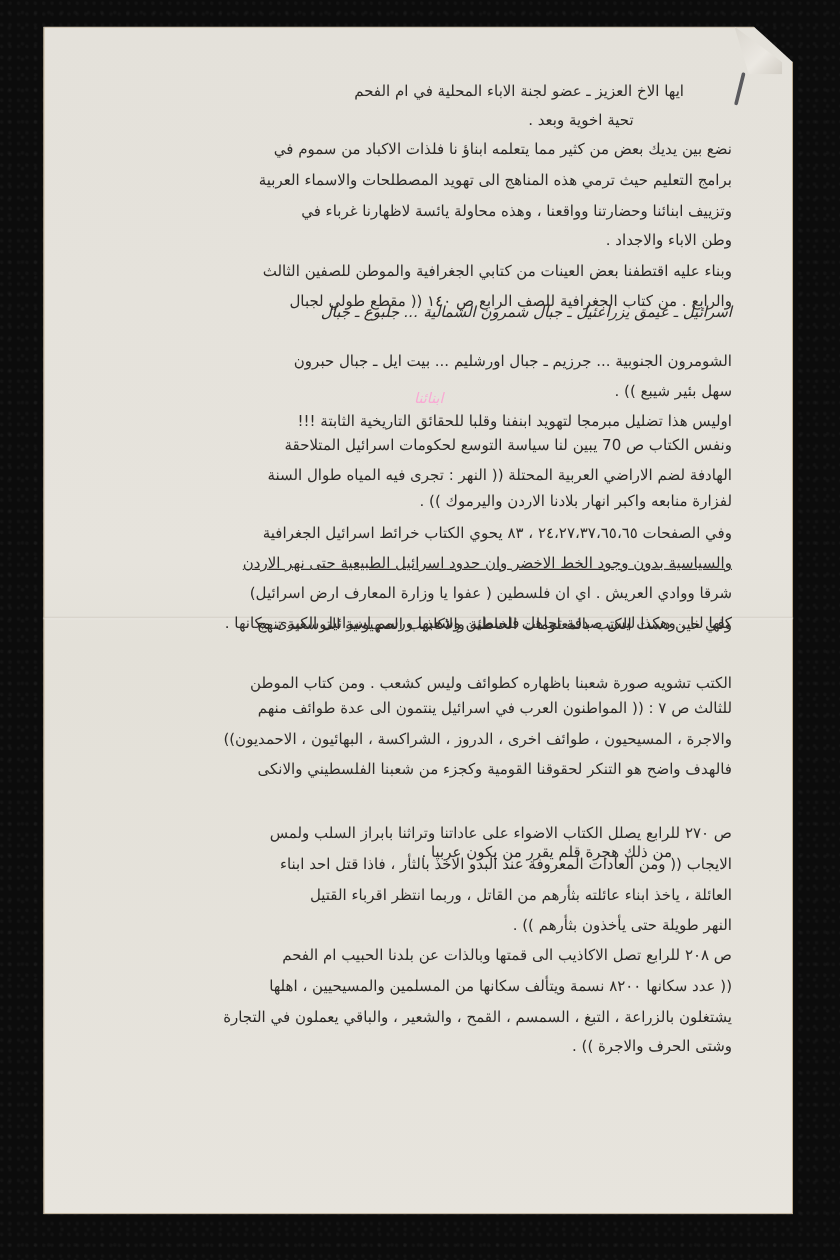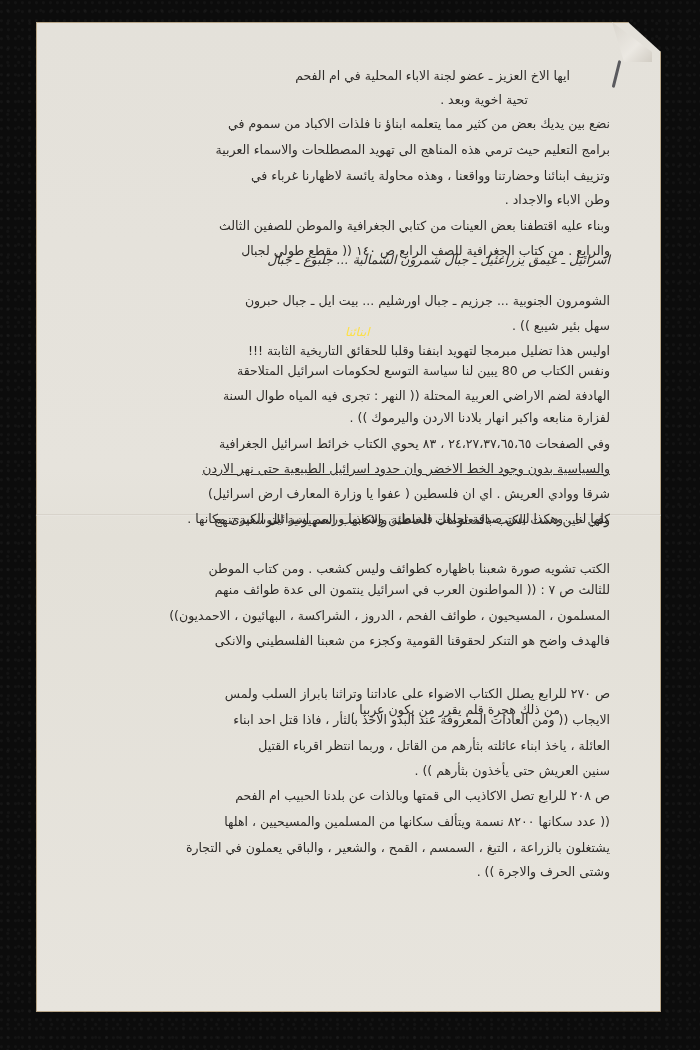--- a/index.html
+++ b/index.html
@@ -73,21 +73,21 @@
   }
   .line {
     position: absolute;
     right: 0;
     white-space: nowrap;
     direction: rtl;
     text-align: right;
   }
   .handwritten {
     position: absolute;
-    color: #fde047;
+    color: #f9a8d4;
     font-family: Liberation Mono, monospace;
     font-size: 12px;
     font-style: italic;
     direction: rtl;
   }
 </style>
 </head>
 <body>
 
 <div class="backdrop"></div>
@@ -107,37 +107,37 @@
 
   <div class="line" style="top:158px;">وبناء عليه اقتطفنا بعض العينات من كتابي الجغرافية والموطن للصفين الثالث</div>
   <div class="line" style="top:183px;">والرابع . من كتاب الجغرافية للصف الرابع ص ١٤٠ (( مقطع طولي لجبال</div>
   <div class="line" style="top:192px;font-style:italic;">اسرائيل ـ عيمق يزراعئيل ـ جبال شمرون الشمالية ... جلبوع ـ جبال</div>
   <div class="line" style="top:233px;">الشومرون الجنوبية ... جرزيم ـ جبال اورشليم ... بيت ايل ـ جبال حبرون</div>
   <div class="line" style="top:258px;">سهل بئير شيبع )) .</div>
 
   <div class="handwritten" style="top:265px; left:255px;">ابنائنا</div>
 
   <div class="line" style="top:283px;">اوليس هذا تضليل مبرمجا لتهويد ابنفنا وقلبا للحقائق التاريخية الثابتة !!!</div>
-  <div class="line" style="top:303px;">ونفس الكتاب ص 80 يبين لنا سياسة التوسع لحكومات اسرائيل المتلاحقة</div>
+  <div class="line" style="top:303px;">ونفس الكتاب ص 70 يبين لنا سياسة التوسع لحكومات اسرائيل المتلاحقة</div>
   <div class="line" style="top:328px;">الهادفة لضم الاراضي العربية المحتلة (( النهر : تجرى فيه المياه طوال السنة</div>
   <div class="line" style="top:350px;">لفزارة منابعه واكبر انهار بلادنا الاردن واليرموك )) .</div>
 
   <div class="line" style="top:376px;text-align:center;">وفي الصفحات ٢٤،٢٧،٣٧،٦٥،٦٥ ، ٨٣ يحوي الكتاب خرائط اسرائيل الجغرافية</div>
   <div class="line" style="top:401px;text-decoration:underline;">والسياسية بدون وجود الخط الاخضر وان حدود اسرائيل الطبيعية حتى نهر الاردن</div>
   <div class="line" style="top:426px;">شرقا ووادي العريش . اي ان فلسطين ( عفوا يا وزارة المعارف ارض اسرائيل)</div>
   <div class="line" style="top:451px;">كلها لنا . وهكذا ليس صدفة تجاهل فلسطين وشعبها ورسم اسرائيل الكبرى مكانها .</div>
   <div class="line" style="top:452px;margin-left:40px;">وفي حين دست الكتب بالمعلومات الخاطئة والاكاذيب الصهيونية التوسعية تنهج</div>
   <div class="line" style="top:501px;">الكتب تشويه صورة شعبنا باظهاره كطوائف وليس كشعب . ومن كتاب الموطن</div>
   <div class="line" style="top:522px;">للثالث ص ٧ : (( المواطنون العرب في اسرائيل ينتمون الى عدة طوائف منهم</div>
-  <div class="line" style="top:548px;">المسلمون ، المسيحيون ، طوائف الفحم ، الدروز ، الشراكسة ، البهائيون ، الاحمديون))</div>
+  <div class="line" style="top:548px;">والاجرة ، المسيحيون ، طوائف اخرى ، الدروز ، الشراكسة ، البهائيون ، الاحمديون))</div>
   <div class="line" style="top:573px;margin-left:40px;">فالهدف واضح هو التنكر لحقوقنا القومية وكجزء من شعبنا الفلسطيني والانكى</div>
   <div class="line" style="top:599px; right:50px;margin-top:43px;">من ذلك هجرة قلم يقرر من يكون عربيا .</div>
 
   <div class="line" style="top:626px;">ص ٢٧٠ للرابع يصلل الكتاب الاضواء على عاداتنا وتراثنا بابراز السلب ولمس</div>
   <div class="line" style="top:652px;">الايجاب (( ومن العادات المعروفة عند البدو الاخذ بالثأر ، فاذا قتل احد ابناء</div>
   <div class="line" style="top:678px;">العائلة ، ياخذ ابناء عائلته بثأرهم من القاتل ، وربما انتظر اقرباء القتيل</div>
-  <div class="line" style="top:703px;">سنين العريش حتى يأخذون بثأرهم )) .</div>
+  <div class="line" style="top:703px;">النهر طويلة حتى يأخذون بثأرهم )) .</div>
 
   <div class="line" style="top:728px;">ص ٢٠٨ للرابع تصل الاكاذيب الى قمتها وبالذات عن بلدنا الحبيب ام الفحم</div>
   <div class="line" style="top:754px;">(( عدد سكانها ٨٢٠٠ نسمة ويتألف سكانها من المسلمين والمسيحيين ، اهلها</div>
   <div class="line" style="top:780px;">يشتغلون بالزراعة ، التبغ ، السمسم ، القمح ، والشعير ، والباقي يعملون في التجارة</div>
   <div class="line" style="top:804px;">وشتى الحرف والاجرة )) .</div>
 </div>
 
 </body></html>

